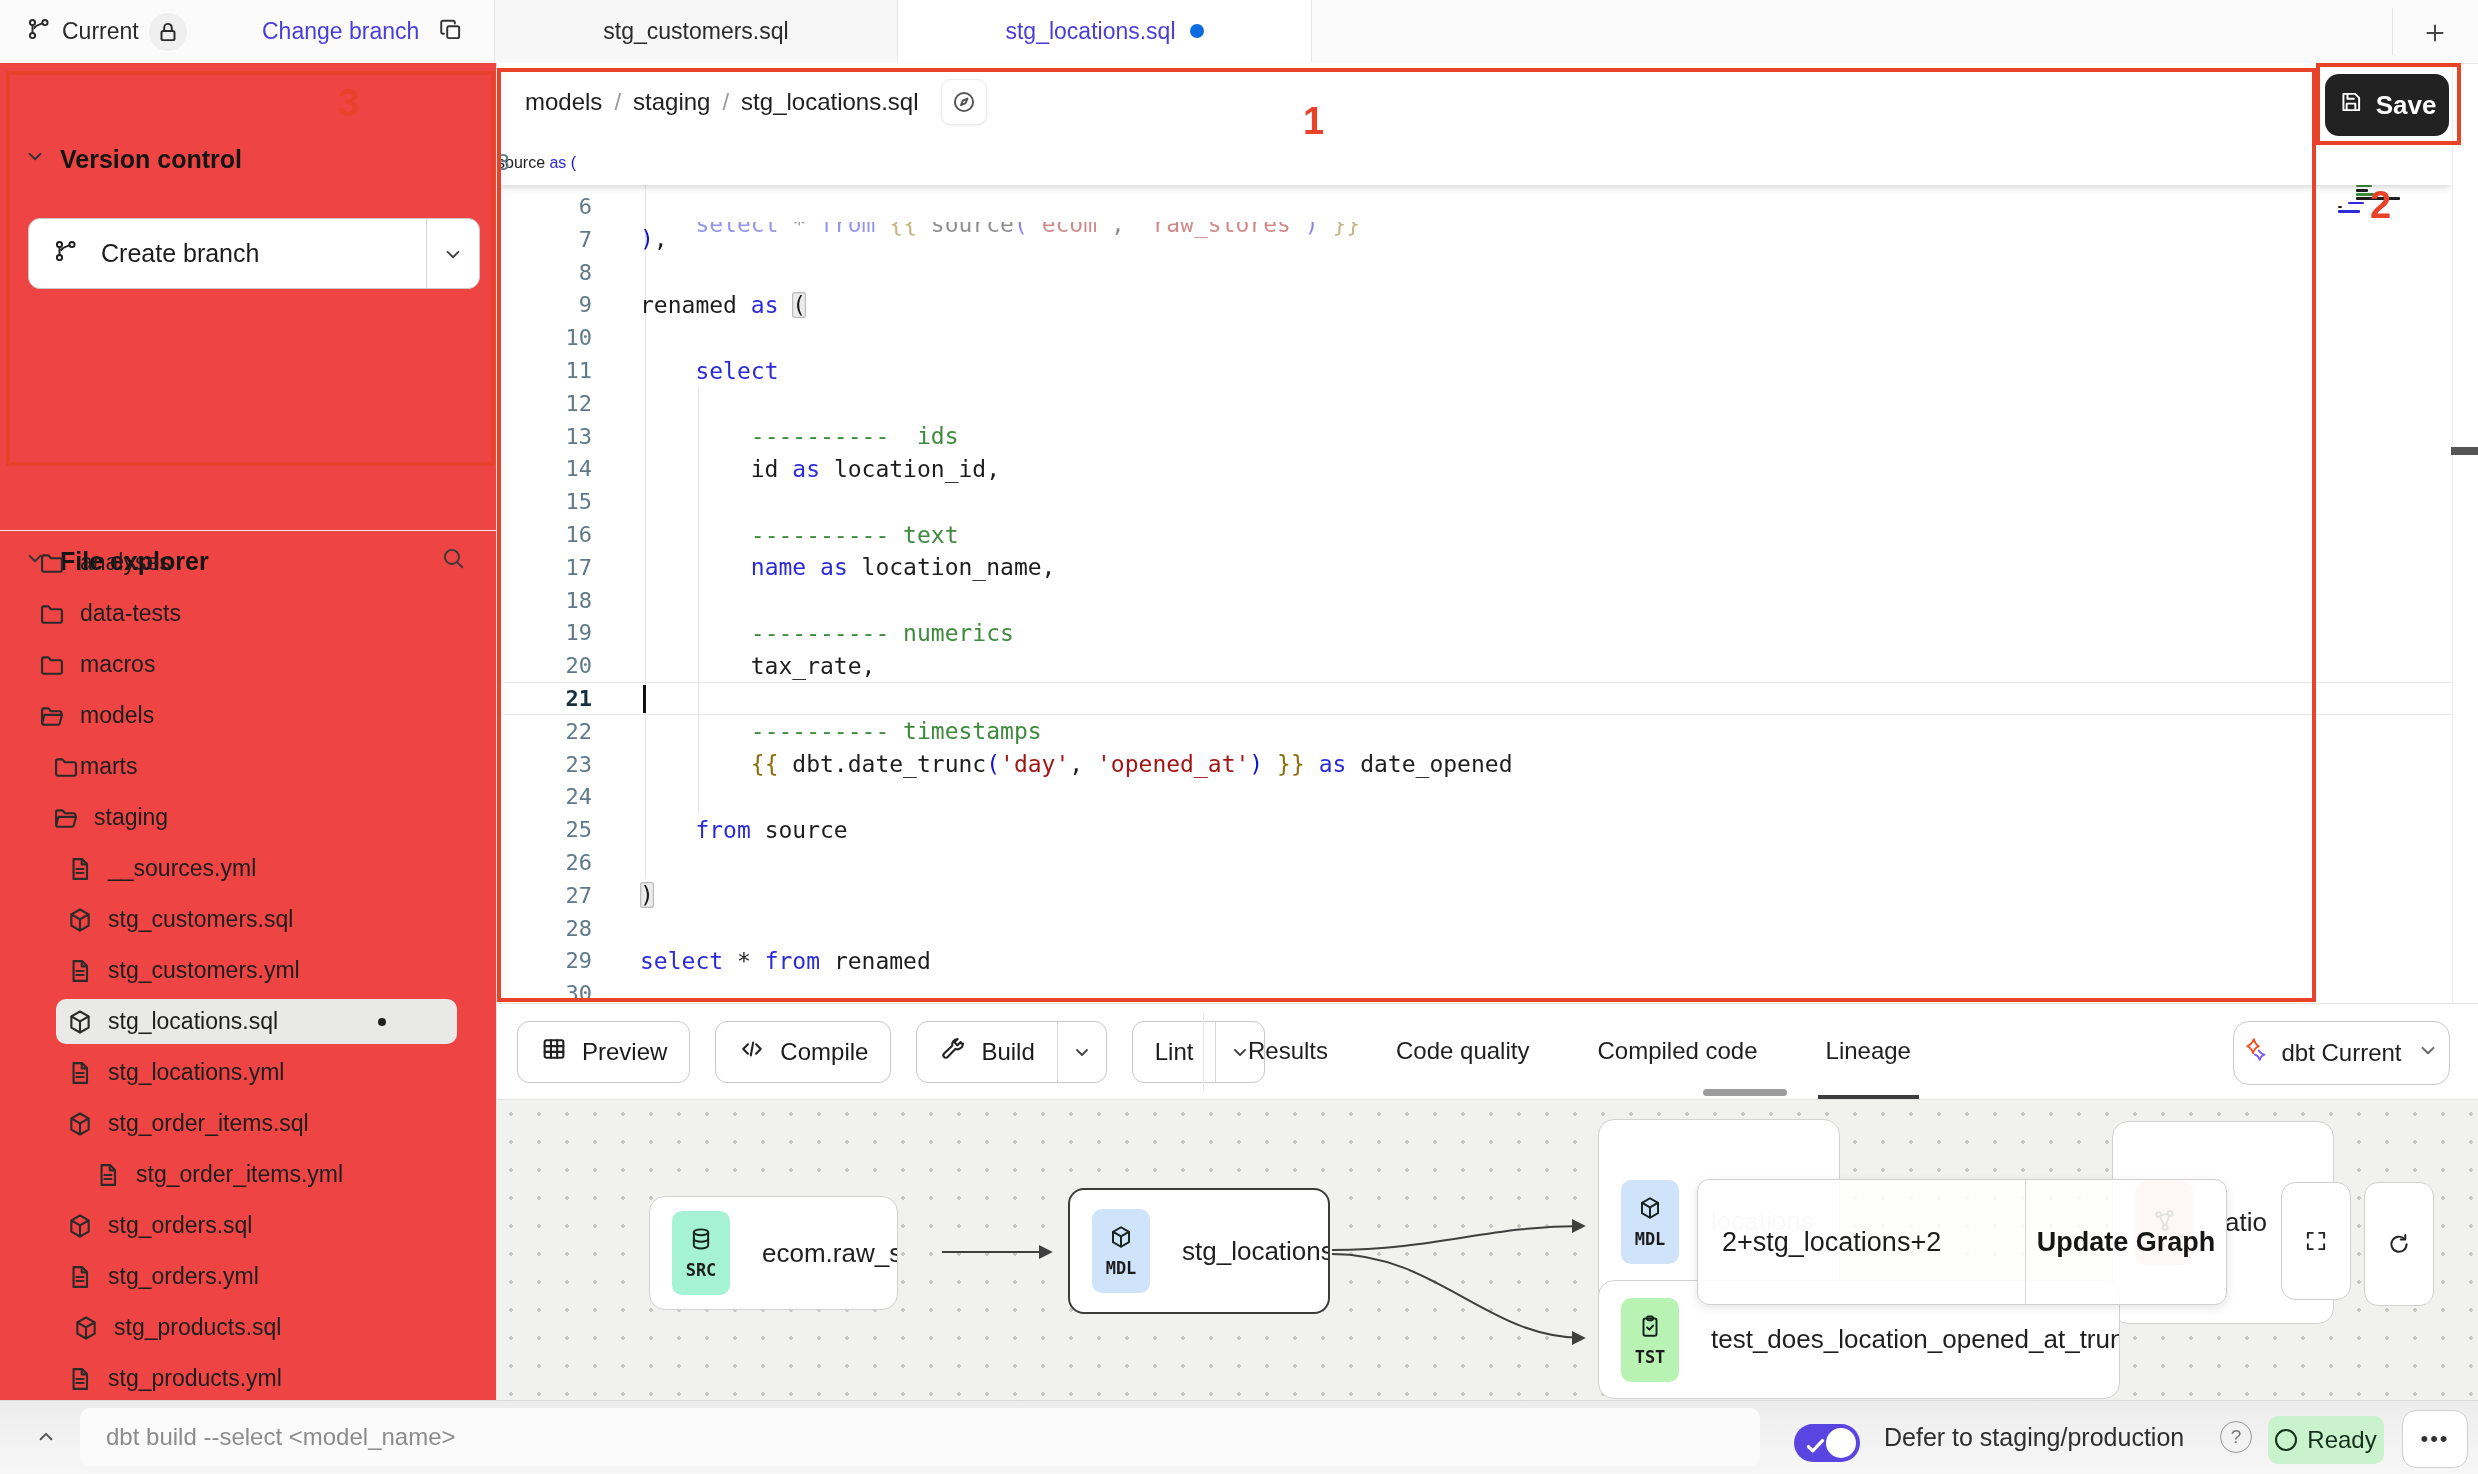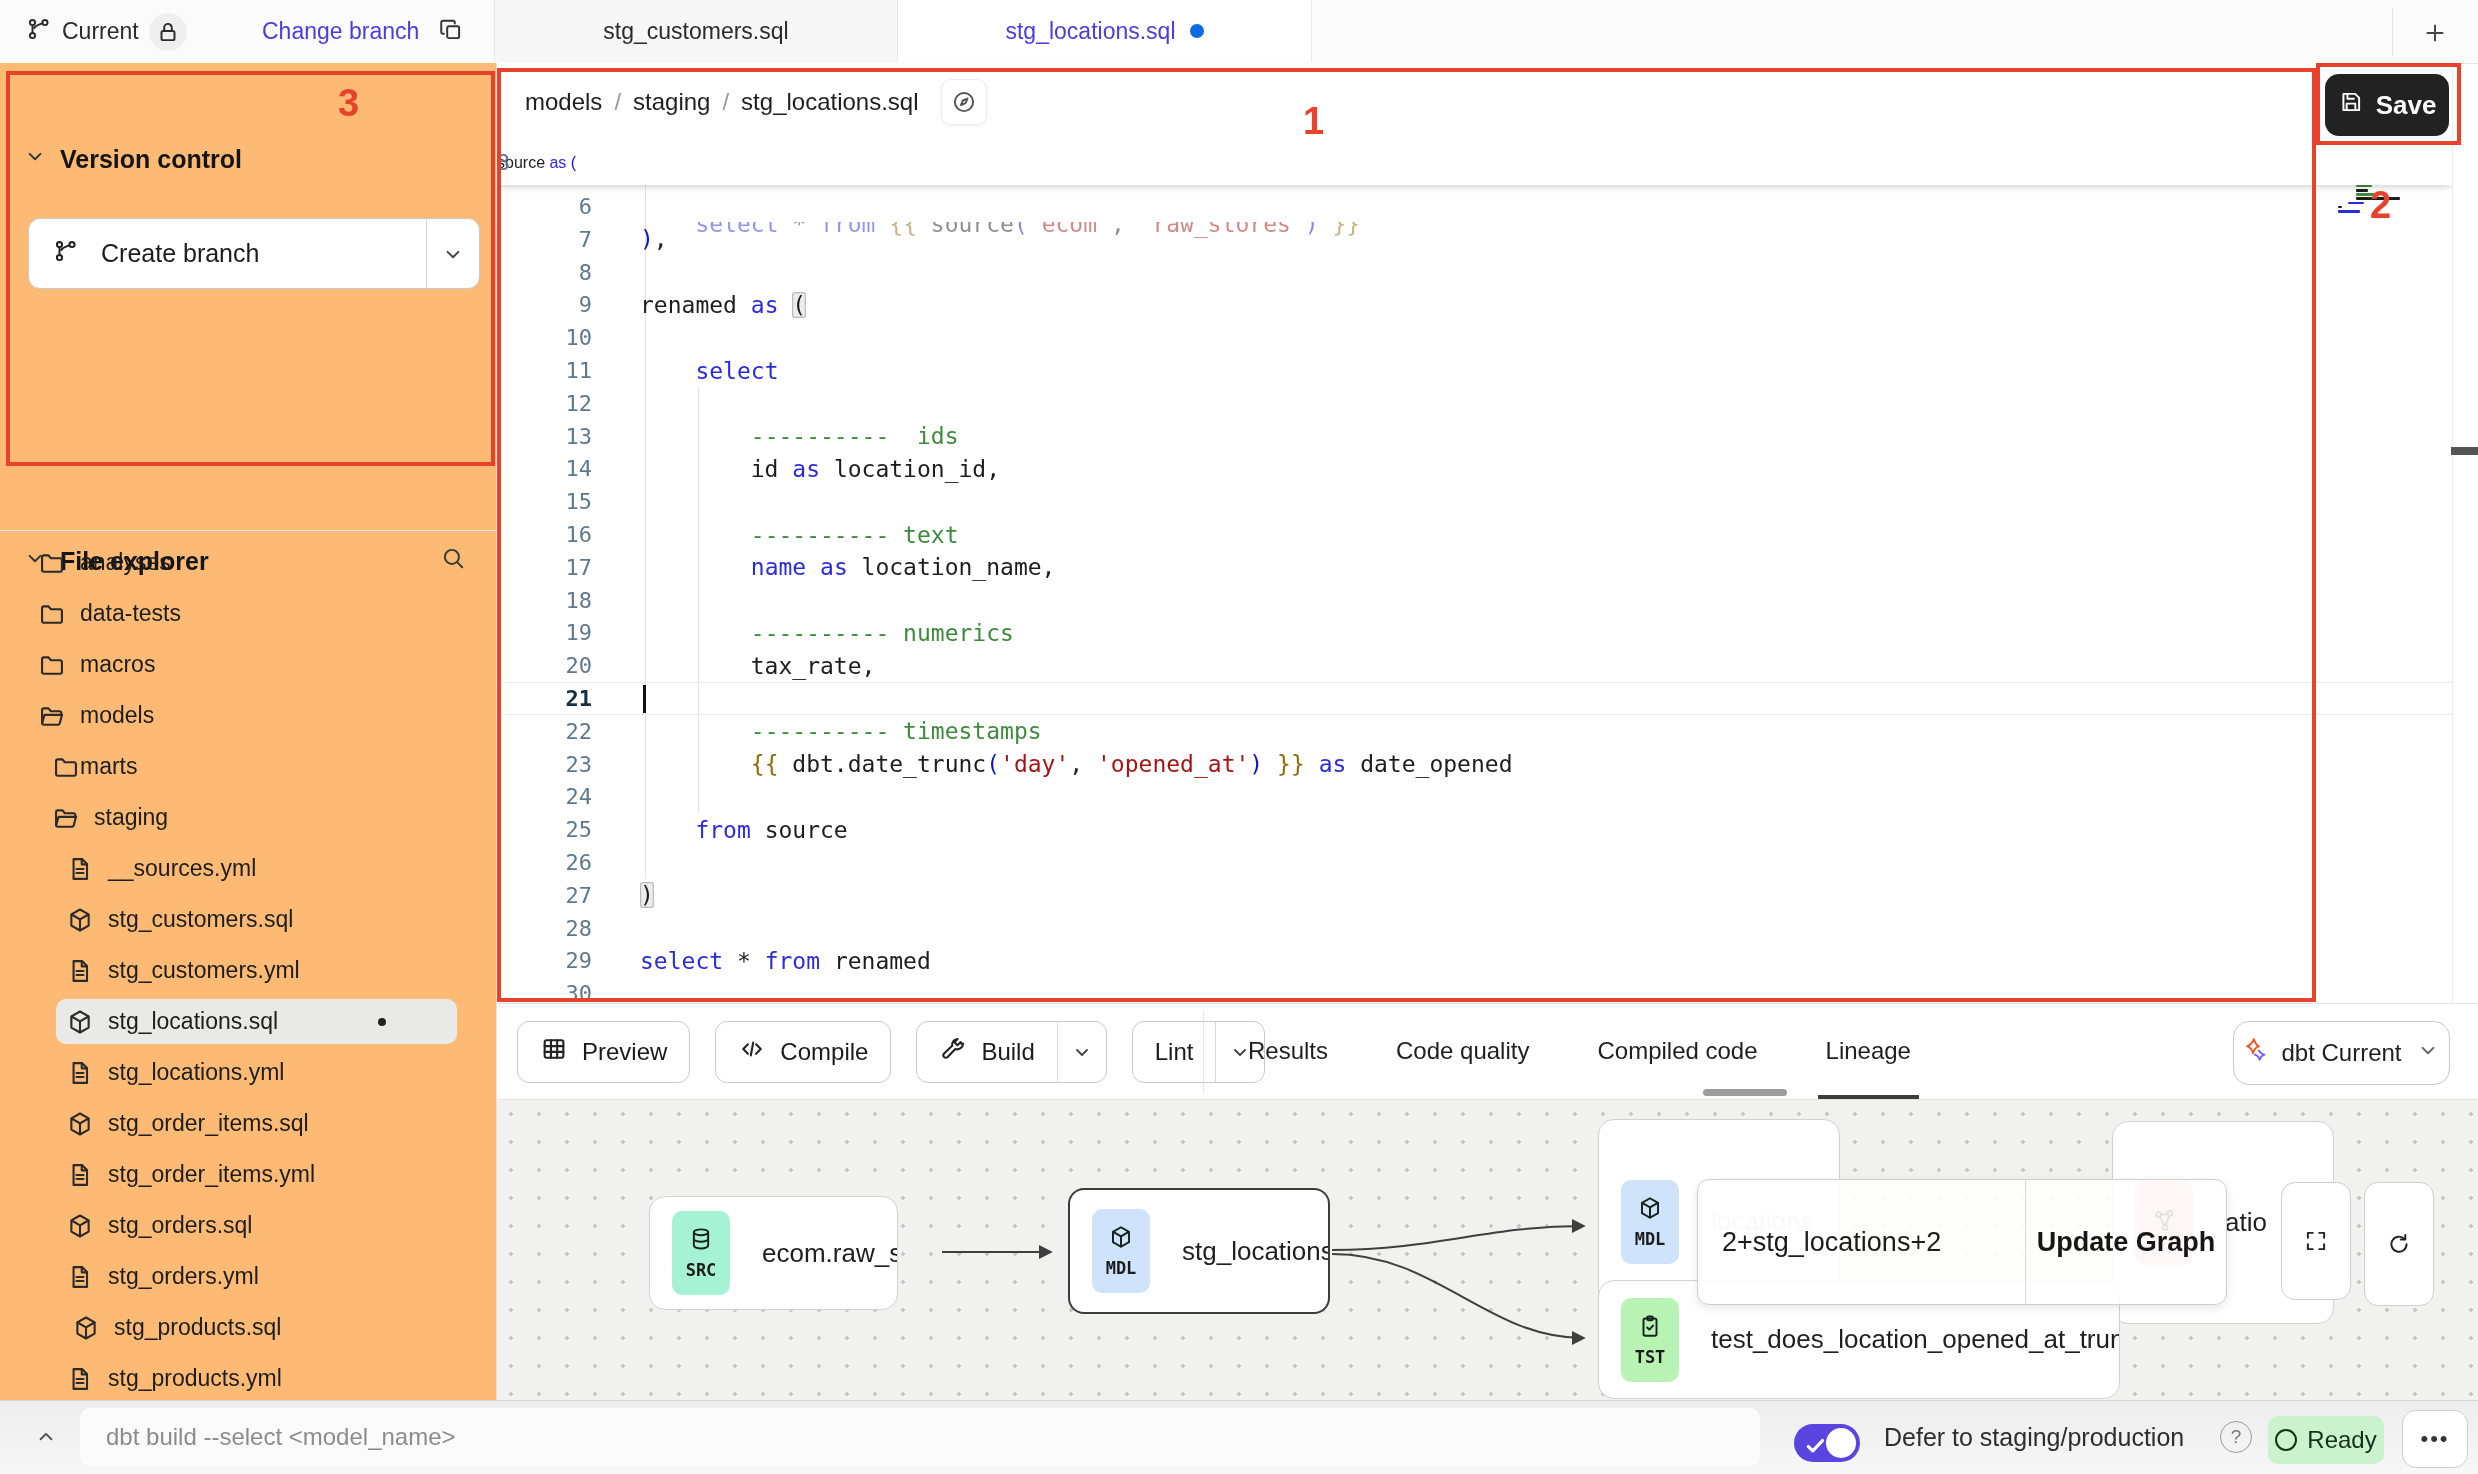--- a/index.html
+++ b/index.html
@@ -13,21 +13,21 @@
   #lock-badge{width:38px;height:38px;border-radius:50%;background:#efefef;display:flex;align-items:center;justify-content:center;}
   #change-branch{left:262px;top:0;height:63px;display:flex;align-items:center;font-size:23px;font-weight:500;cursor:pointer;}
   #copy-icon{left:438px;top:17px;}
   .tab{top:0;height:62px;display:flex;align-items:center;justify-content:center;gap:14px;font-size:23px;background:#f7f7f7;border-left:1px solid #e8e8e8;border-right:1px solid #e8e8e8;box-sizing:border-box;}
   .tab.active{background:#ffffff;font-weight:500;}
   .tab-dot{width:14px;height:14px;border-radius:50%;}
   #newtab-divider{left:2392px;top:8px;width:1px;height:47px;background:#e4e4e4;}
   #plus-btn{left:2420px;top:18px;width:30px;height:30px;display:flex;align-items:center;justify-content:center;color:#444;cursor:pointer;}
 
   
-  #sidebar{left:0;top:63px;width:497px;height:1337px;background:#fdba74;border-right:1px solid #e4e4e4;box-sizing:border-box;}
+  #sidebar{left:0;top:63px;width:497px;height:1337px;background:#ef4444;border-right:1px solid #e4e4e4;box-sizing:border-box;}
   .section-header{display:flex;align-items:center;gap:12px;font-size:25px;font-weight:700;color:#141414;}
   #vc-header{left:22px;top:80px;}
   #fe-header{left:22px;top:482px;justify-content:space-between;}
   #fe-search{left:440px;top:482px;color:#3a3a3a;cursor:pointer;}
   #create-branch{left:28px;top:92px;width:452px;height:71px;border:1px solid #c9c9c9;border-radius:12px;background:#fff;display:flex;align-items:center;box-sizing:border-box;cursor:pointer;}
   #create-branch .main{flex:1;display:flex;align-items:center;gap:22px;padding-left:24px;font-size:25px;font-weight:500;color:#1c1c1c;}
   #create-branch .chev{width:52px;height:100%;border-left:1px solid #d6d6d6;display:flex;align-items:center;justify-content:center;color:#444;}
   #fe-divider{left:0;top:467px;width:496px;height:1px;background:#e9e9e9;}
   .tree-row{position:absolute;left:0;width:497px;height:51px;display:flex;align-items:center;font-size:23px;color:#1d1d1d;cursor:pointer;}
   .tree-row .sel-bg{position:absolute;left:56px;right:40px;top:3px;bottom:3px;background:#e9e9e7;border-radius:10px;}
@@ -285,21 +285,21 @@
         </div>
         <div class="tree-row" style="top: 1035px;">
           <span class="ico" style="margin-left: 66px; color: rgb(42, 42, 42);">
             <svg width="28" height="28" viewBox="0 0 24 24" fill="none" stroke="currentColor" stroke-width="1.8" stroke-linecap="round" stroke-linejoin="round">
               <path d="M12 3l7.4 4.2v9.6L12 21 4.6 16.8V7.2z"></path>
               <path d="M4.8 7.3 12 11.5l7.2-4.2M12 11.5V20.8"></path>
             </svg>
           </span>
           <span class="lbl" style="margin-left: 14px;">stg_order_items.sql</span>
         </div>
-        <div class="tree-row" style="top: 1086px;">
+        <div class="tree-row" style="top: 1086px; margin-left: 28px;">
           <span class="ico" style="margin-left: 66px; color: rgb(42, 42, 42);">
             <svg width="28" height="28" viewBox="0 0 24 24" fill="none" stroke="currentColor" stroke-width="1.8" stroke-linecap="round" stroke-linejoin="round">
               <path d="M6.5 3.5h7.2L18 7.8V20.5H6.5z"></path>
               <path d="M13.5 3.7V8h4.3"></path>
               <path d="M9 12h6M9 15.4h6"></path>
             </svg>
           </span>
           <span class="lbl" style="margin-left: 14px;">stg_order_items.yml</span>
         </div>
         <div class="tree-row" style="top: 1137px;">

